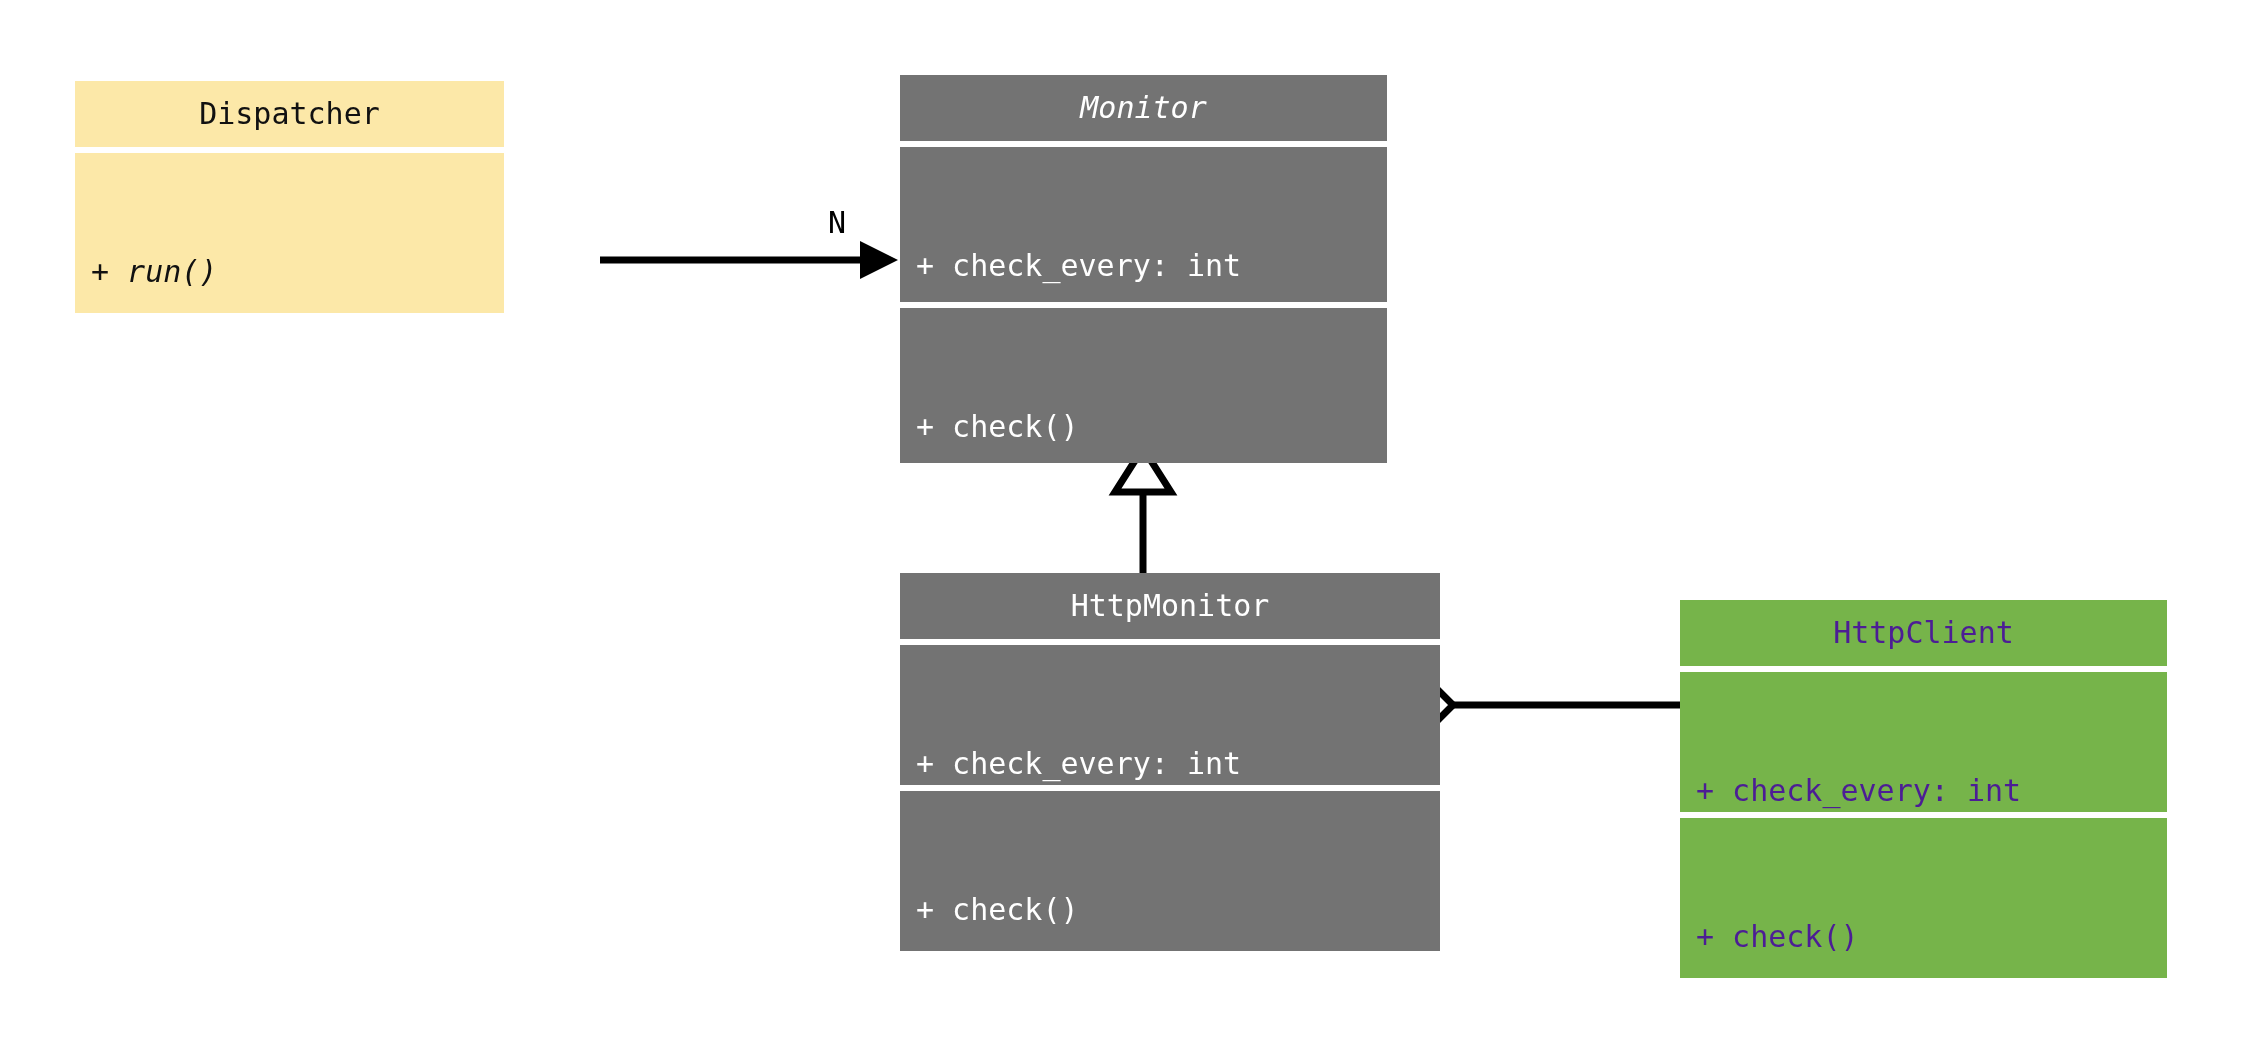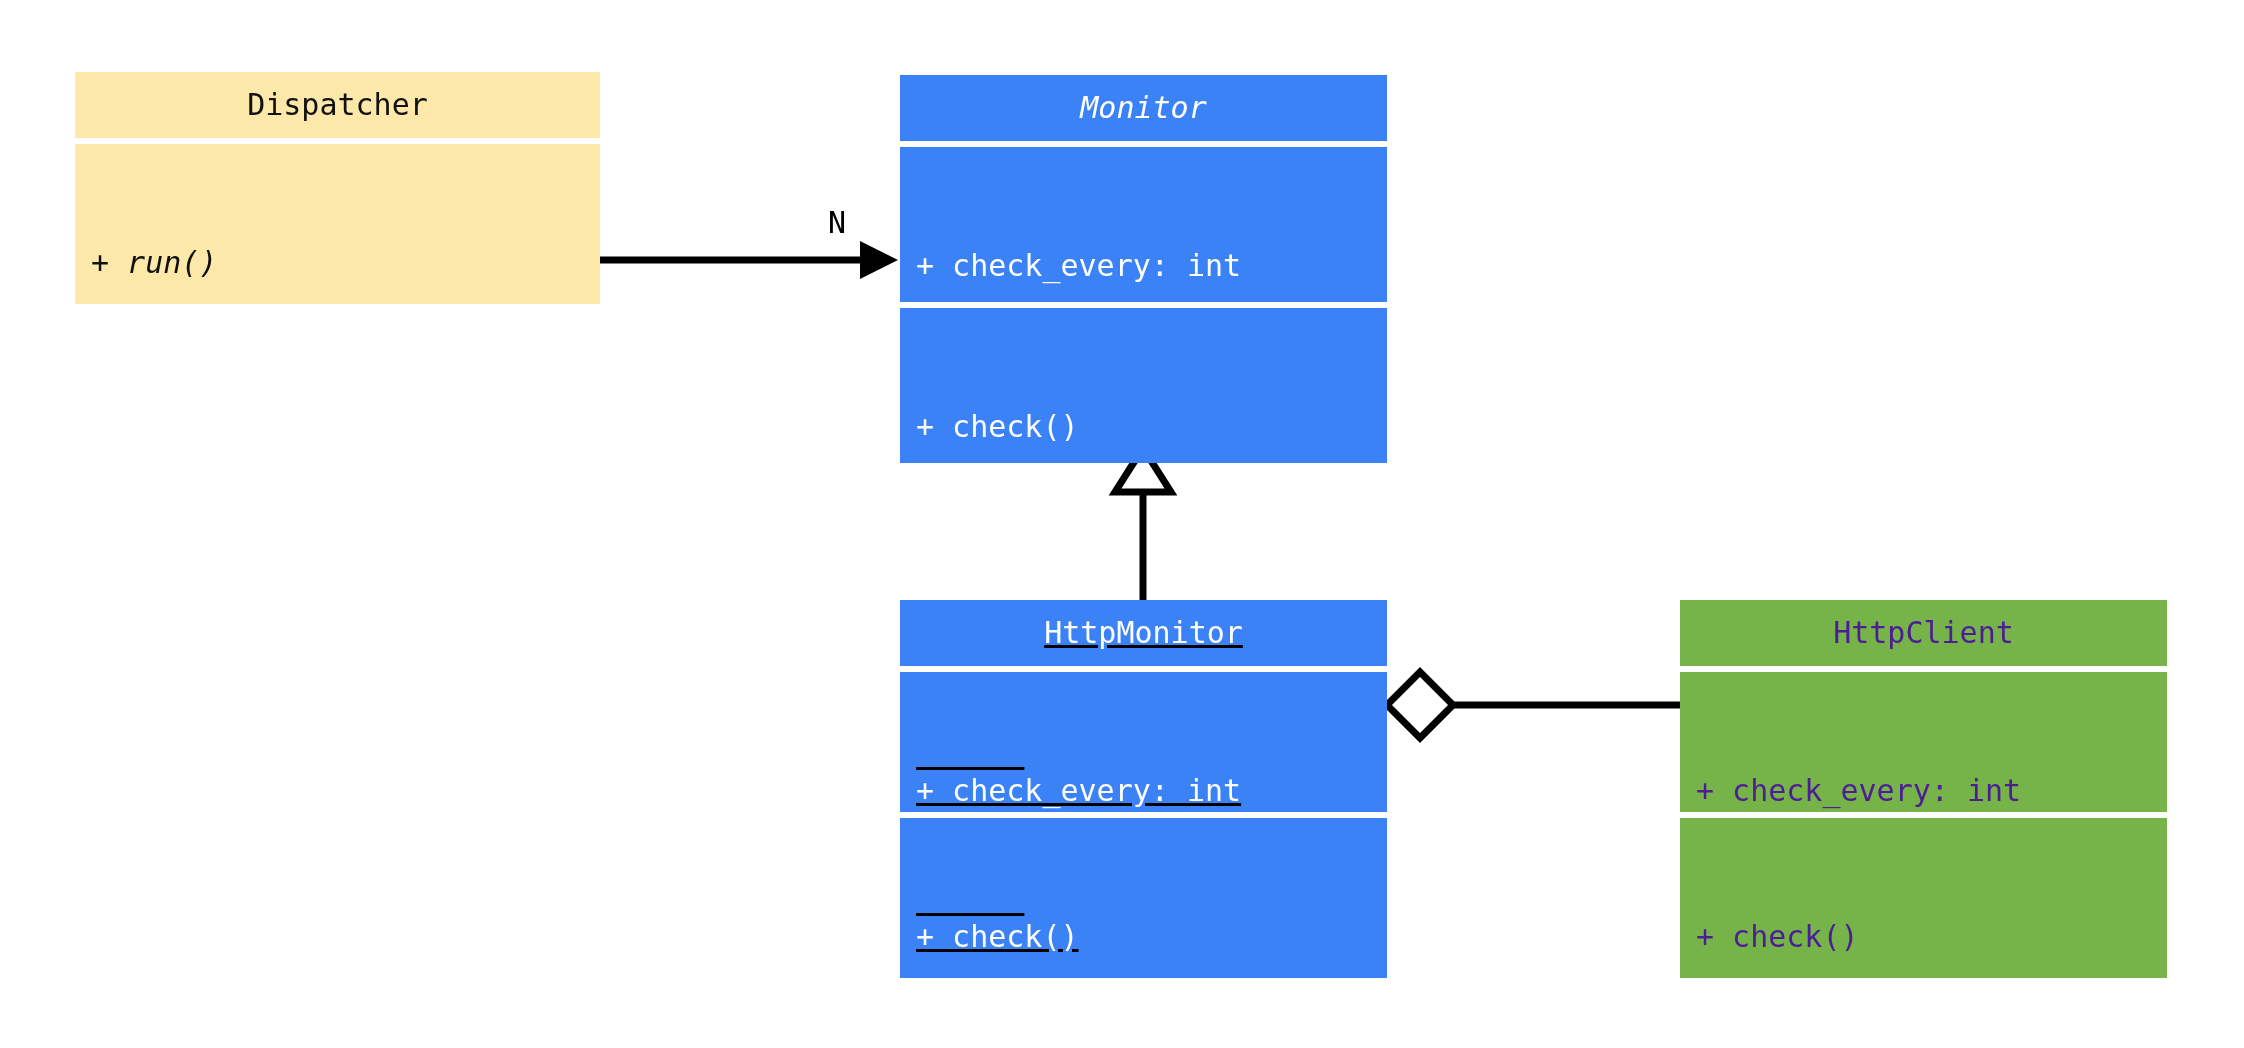--- a/index.html
+++ b/index.html
@@ -53,33 +53,33 @@
     line-height: 1.18;
     padding: 30px 16px 16px 16px;
     text-align: left;
   }
   .cmp-body .row { display: block; white-space: pre; }
 
   .abstract-title { font-style: italic; }
 
   
   .theme-yellow .compartment { background: #fce8a8; color: #111111; }
-  .theme-blue   .compartment { background: #3b82f6; color: #ffffff; }
+  .theme-blue   .compartment { background: #737373; color: #ffffff; }
   .theme-green  .compartment { background: #76b44a; color: #4c1d95; }
 
   
-  #class-dispatcher  { left: 75px;   top: 72px;  width: 525px; }
+  #class-dispatcher  { left: 75px;   top: 81px;  width: 429px; }
   #class-dispatcher  .cmp-attrs   { height: 130px; }
   #class-dispatcher  .cmp-methods { height: 160px; font-style: italic; }
 
   #class-monitor     { left: 900px;  top: 75px;  width: 487px; }
   #class-monitor     .cmp-attrs   { height: 155px; }
   #class-monitor     .cmp-methods { height: 155px; }
 
-  #class-httpmonitor { left: 900px;  top: 600px; width: 487px; text-decoration: underline; }
+  #class-httpmonitor { left: 900px;  top: 573px; width: 540px; }
   #class-httpmonitor .cmp-attrs   { height: 140px; }
   #class-httpmonitor .cmp-methods { height: 160px; }
 
   #class-httpclient  { left: 1680px; top: 600px; width: 487px; }
   #class-httpclient  .cmp-attrs   { height: 140px; }
   #class-httpclient  .cmp-methods { height: 160px; }
 
   
   .edge-label {
     position: absolute;

